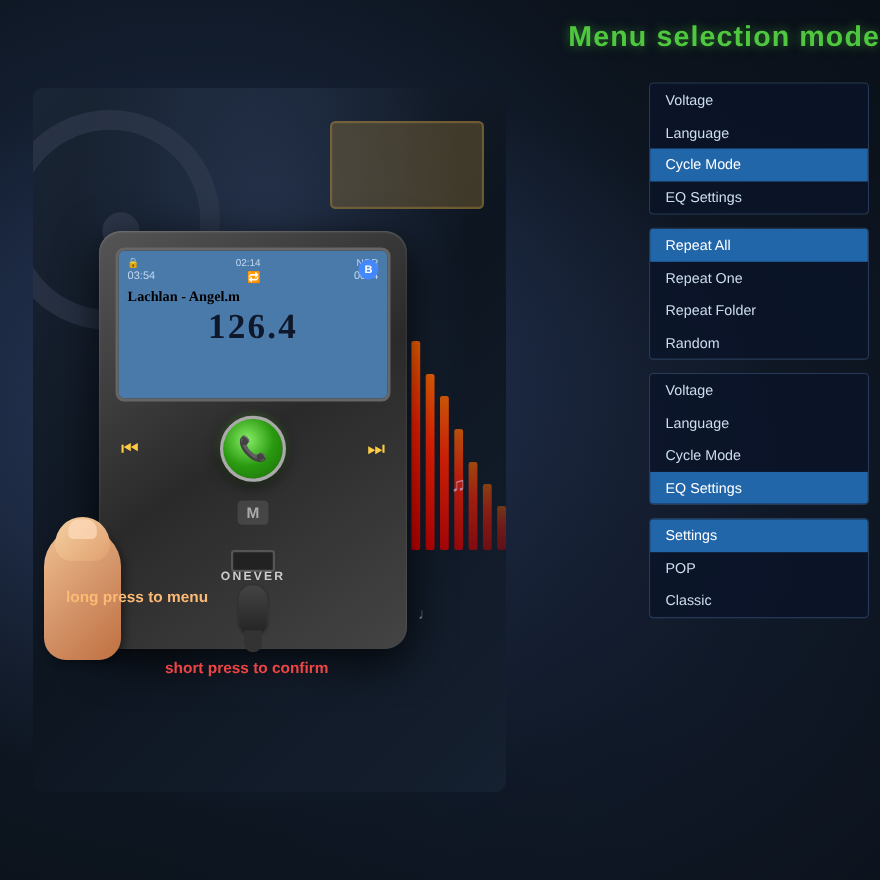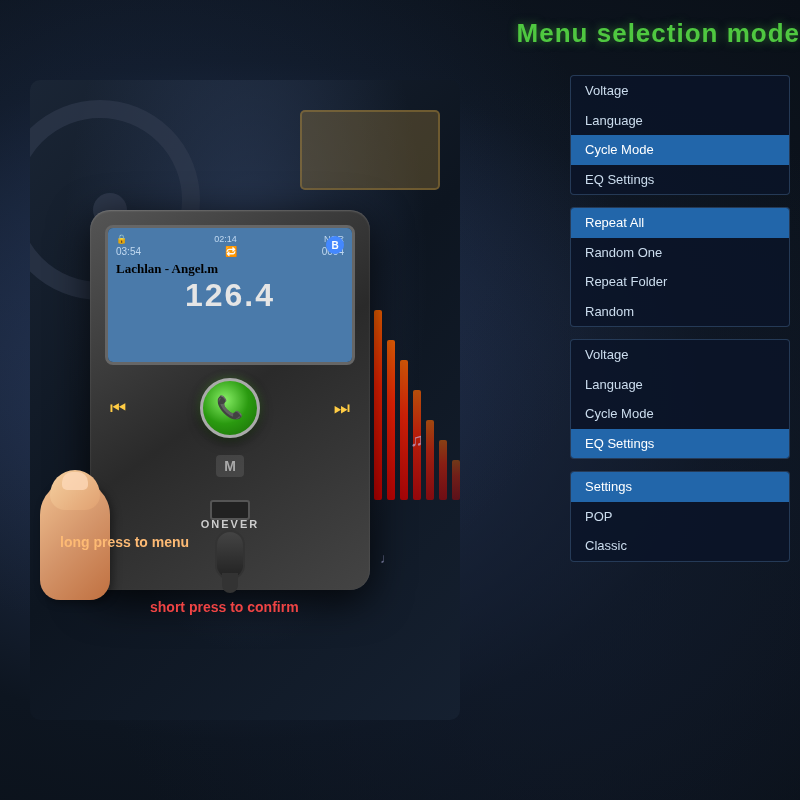--- a/index.html
+++ b/index.html
@@ -149,26 +149,26 @@
       margin-bottom: 4px;
     }
     .lcd-song-name {
       color: #000000;
       font-size: 13px;
       font-weight: bold;
       margin-bottom: 0;
       font-family: Liberation Serif, serif;
     }
     .lcd-frequency {
-      color: #e5e5e5;
+      color: #0f172a;
       font-size: 32px;
       font-weight: bold;
       letter-spacing: 2px;
       text-align: center;
-      font-family: Liberation Sans, sans-serif;
+      font-family: Liberation Serif, serif;
     }
     .bt-icon {
       position: absolute;
       top: 8px;
       right: 8px;
       width: 18px;
       height: 18px;
       background: #4488ff;
       border-radius: 50%;
       display: flex;
@@ -333,21 +333,21 @@
       font-weight: bold;
       z-index: 8;
       text-align: right;
     }
 
     
     .menu-panels {
       position: absolute;
       top: 75px;
       right: 10px;
-      width: 220px;
+      width: 200px;
       z-index: 10;
     }
 
     .menu-panel {
       background: rgba(10, 20, 40, 0.85);
       border: 1px solid rgba(100,150,200,0.3);
       border-radius: 4px;
       margin-bottom: 12px;
       overflow: hidden;
     }
@@ -464,21 +464,21 @@
 
   <div class="menu-panel">
     <div class="menu-item">Voltage</div>
     <div class="menu-item">Language</div>
     <div class="menu-item highlighted">Cycle Mode</div>
     <div class="menu-item">EQ Settings</div>
   </div>
 
   <div class="menu-panel">
     <div class="menu-item highlighted">Repeat All</div>
-    <div class="menu-item">Random One</div>
+    <div class="menu-item">Repeat One</div>
     <div class="menu-item">Repeat Folder</div>
     <div class="menu-item">Random</div>
   </div>
 
   <div class="menu-panel">
     <div class="menu-item">Voltage</div>
     <div class="menu-item">Language</div>
     <div class="menu-item">Cycle Mode</div>
     <div class="menu-item highlighted">EQ Settings</div>
   </div>

